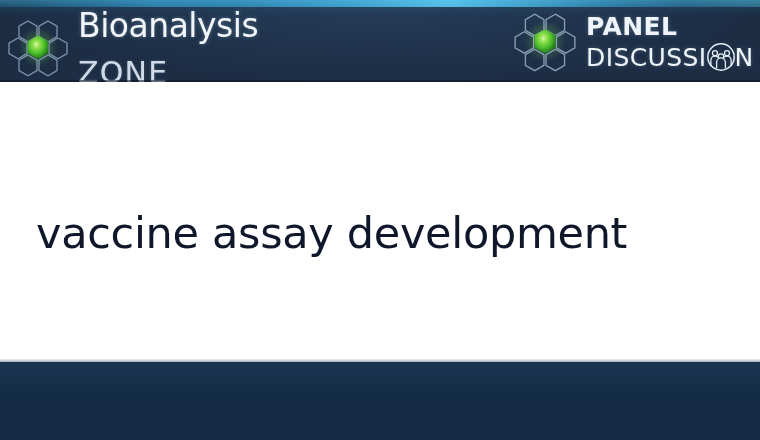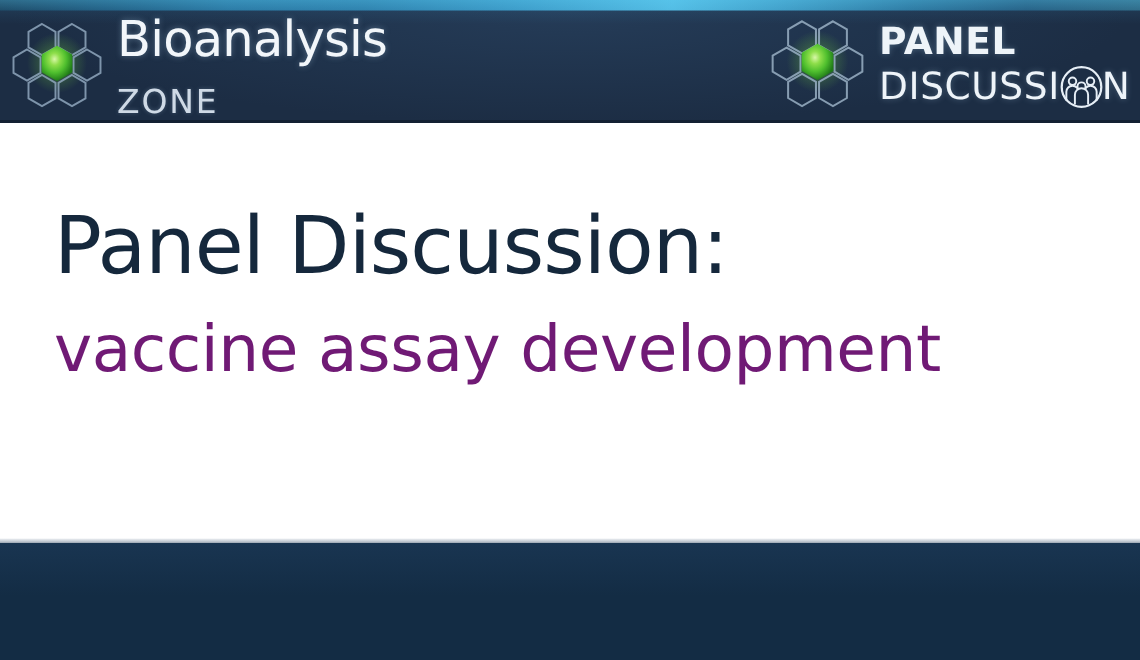--- a/index.html
+++ b/index.html
@@ -92,21 +92,21 @@
   #brand-name {
     font-family: "DejaVu Sans", sans-serif;
     font-size: 33px;
     font-weight: 400;
     letter-spacing: -0.5px;
     color: #f2f6fa;
     text-shadow: 0 0 4px rgba(180,215,240,0.35);
   }
   #brand-sub {
     font-family: "DejaVu Sans", sans-serif;
-    font-size: 22px;
+    font-size: 30px;
     font-weight: 400;
     letter-spacing: 1.2px;
     color: #cfdae6;
     margin-top: 16px;
     text-shadow: 0 0 3px rgba(170,200,225,0.3);
   }
 
   
   #panel-line1 {
     font-family: "DejaVu Sans", sans-serif;
@@ -156,21 +156,21 @@
     white-space: nowrap;
   }
   #title-sub {
     position: absolute;
     left: 36px;
     top: 130px;
     font-family: "DejaVu Sans", sans-serif;
     font-size: 43px;
     font-weight: 400;
     letter-spacing: -0.3px;
-    color: #701a75;
+    color: #0f172a;
     line-height: 1;
     white-space: nowrap;
   }
 
   
   #footer-hairline {
     position: absolute;
     left: 0; top: 359px;
     width: 760px; height: 3px;
     background: linear-gradient(to bottom, #eef1f4 0%, #c5ccd4 60%, #9aa6b2 100%);
@@ -285,21 +285,20 @@
         </span>
       </span>
     </div>
 
     <div id="top-glow"></div>
     <div id="top-glow-soft"></div>
     <div id="header-bottom-edge"></div>
   </div>
 
   <div id="main">
-    <div id="title-main">Panel Discussion:</div>
     <div id="title-sub">vaccine assay development</div>
   </div>
 
   <div id="footer-hairline"></div>
   <div id="footer">
     <div id="footer-sheen"></div>
   </div>
 
 </div>
 

